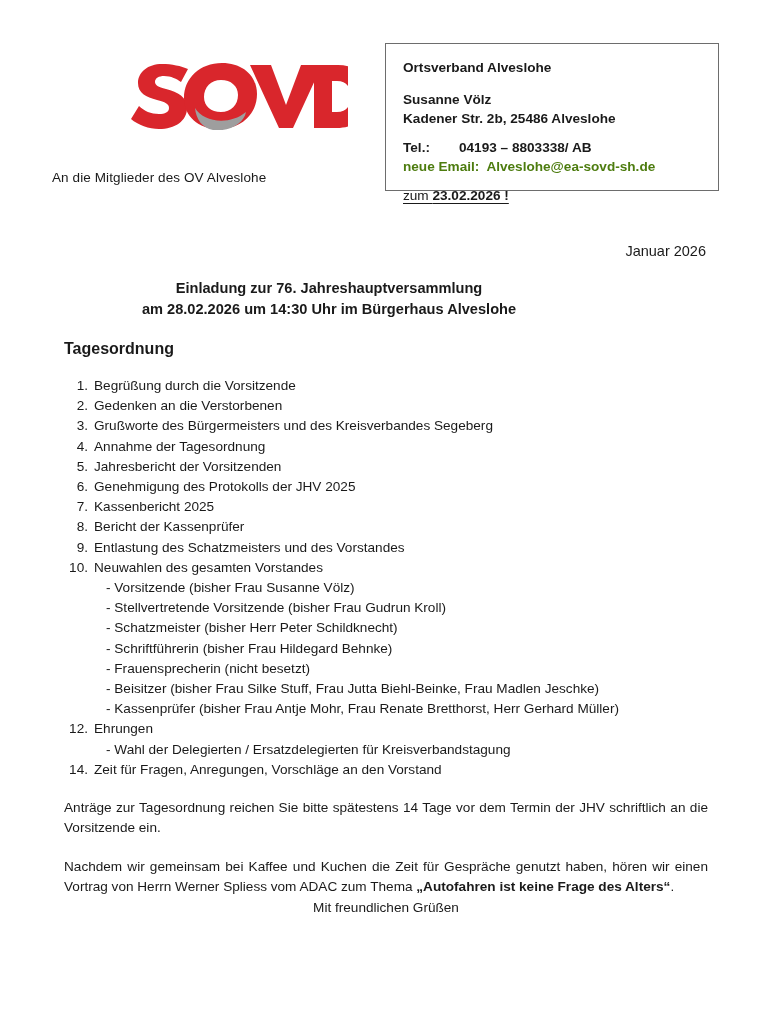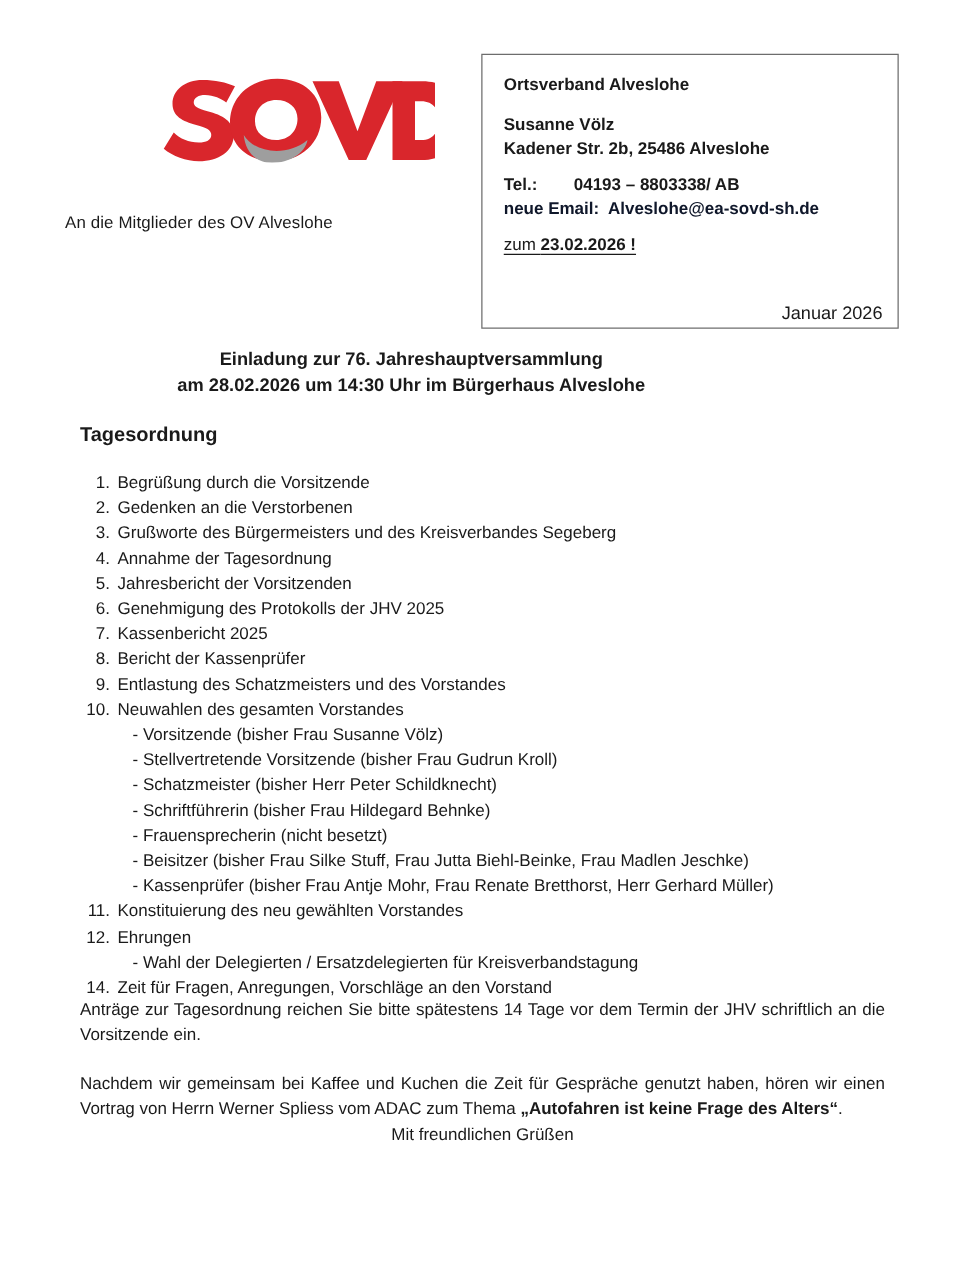--- a/index.html
+++ b/index.html
@@ -36,37 +36,37 @@
     white-space: nowrap;
     text-align: center;
   }
 
   
   #address-box {
     position: absolute;
     left: 385px;
     top: 43px;
     width: 334px;
-    height: 220px;
+    height: 148px;
     border: 1.3px solid #6d6d6d;
     box-sizing: border-box;
     padding: 14px 0 0 17px;
   }
   #address-box .ln {
     font-size: 13.6px;
     font-weight: bold;
     line-height: 19.5px;
     white-space: nowrap;
   }
   #address-box .gap-top { margin-top: 12px; }
   #address-box .tel-row {
     margin-top: 9px;
   }
   .tel-label { display: inline-block; width: 56px; }
-  .red { color: #0f172a; }
+  .red { color: #4d7c0f; }
   #address-box .notice {
     margin-top: 9px;
   }
   #address-box .notice .nl {
     font-size: 13.6px;
     font-weight: normal;
     line-height: 20px;
     text-decoration: underline;
     text-underline-offset: 2.5px;
     white-space: nowrap;
@@ -248,24 +248,20 @@
     <div class="sub-item">- Stellvertretende Vorsitzende (bisher Frau Gudrun Kroll)</div>
     <div class="sub-item">- Schatzmeister (bisher Herr Peter Schildknecht)</div>
     <div class="sub-item">- Schriftführerin (bisher Frau Hildegard Behnke)</div>
     <div class="sub-item">- Frauensprecherin (nicht besetzt)</div>
     <div class="sub-item">- Beisitzer (bisher Frau Silke Stuff, Frau Jutta Biehl-Beinke, Frau Madlen Jeschke)</div>
     <div class="sub-item">- Kassenprüfer (bisher Frau Antje Mohr, Frau Renate Bretthorst, Herr Gerhard Müller)</div>
   </div>
 
   <div>
     <div class="agenda-item">
-      <span class="agenda-num">11.</span>
-      <span class="agenda-text">Konstituierung des neu gewählten Vorstandes</span>
-    </div>
-    <div class="agenda-item">
       <span class="agenda-num">12.</span>
       <span class="agenda-text">Ehrungen</span>
     </div>
   </div>
 
   <div>
     <div class="sub-item">- Wahl der Delegierten / Ersatzdelegierten für Kreisverbandstagung</div>
   </div>
 
   <div>

